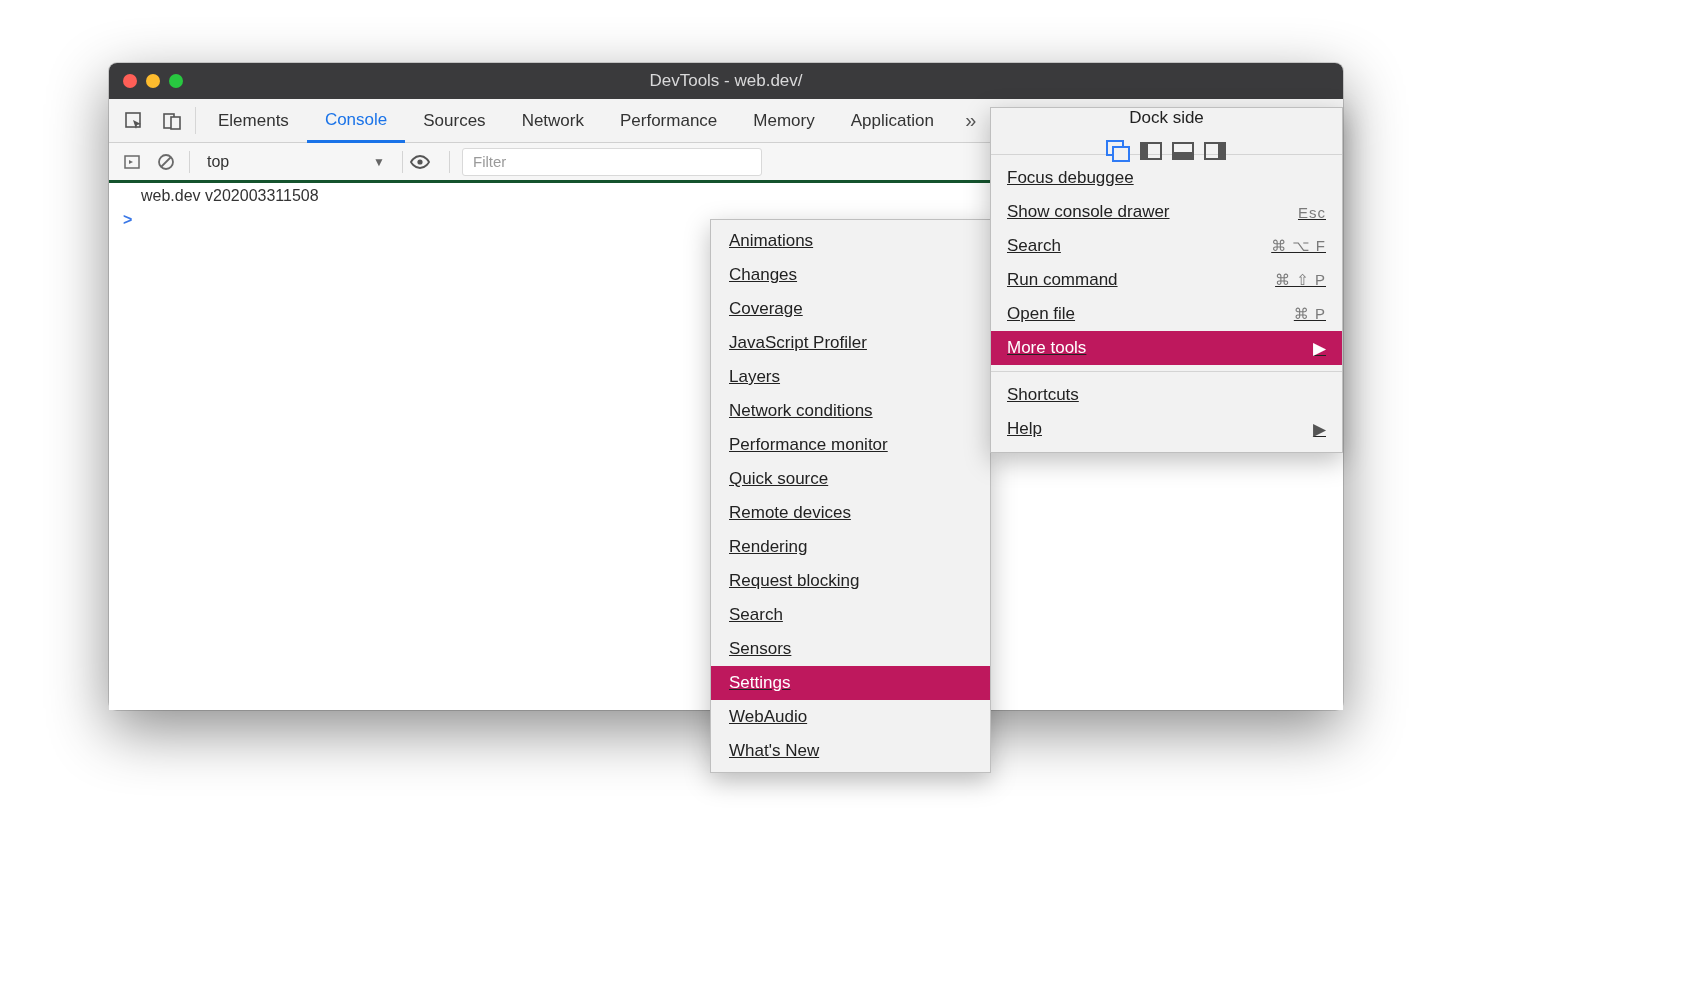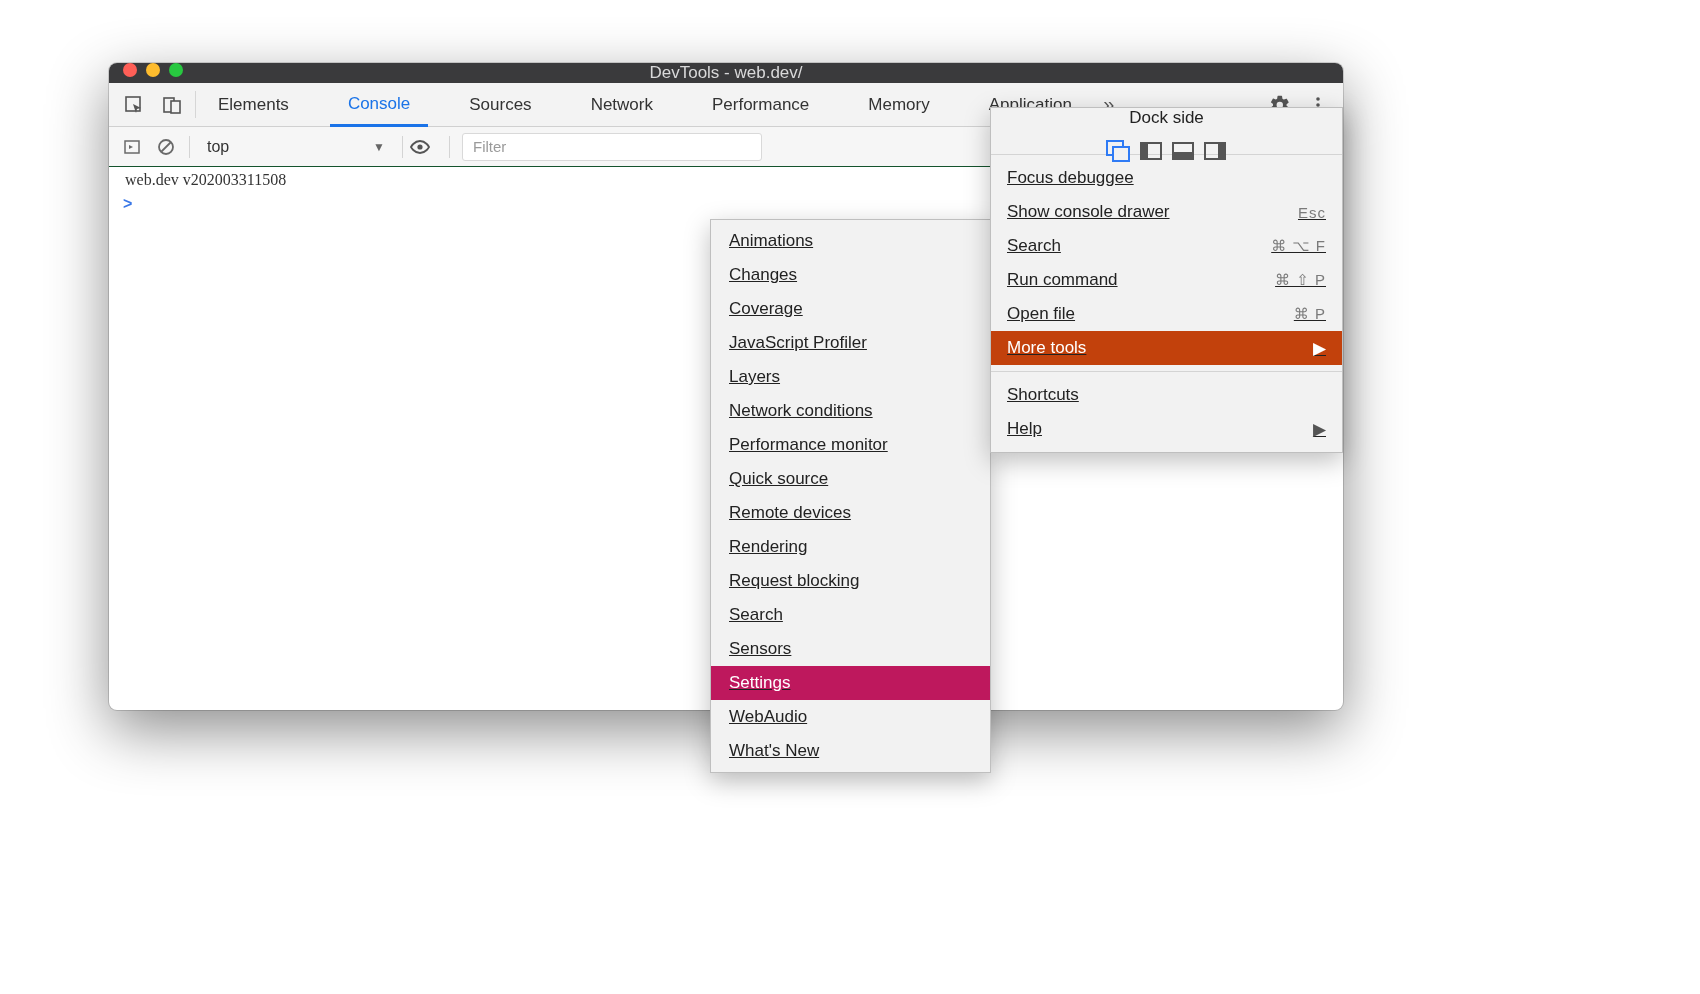--- a/index.html
+++ b/index.html
@@ -3,72 +3,72 @@
 <meta charset="utf-8">
 <style>
   * { box-sizing: border-box; margin: 0; padding: 0; font-family: "Helvetica Neue", Arial, sans-serif; }
   body { background: #fff; width: 1700px; height: 994px; overflow: hidden; }
   .window {
     position: absolute; left: 109px; top: 63px; width: 1234px; height: 647px;
     border-radius: 8px; overflow: visible; box-shadow: 0 20px 60px rgba(0,0,0,0.45), 0 0 0 1px rgba(0,0,0,0.15);
     background: #fff;
   }
   .titlebar {
-    height: 20px; background: #3a3a3c; border-radius: 8px 8px 0 0;
-    display: flex; align-items: flex-start; padding: 0 14px; position: relative;
+    height: 36px; background: #3a3a3c; border-radius: 8px 8px 0 0;
+    display: flex; align-items: center; padding: 0 14px; position: relative;
   }
   .traffic { display: flex; gap: 9px; }
   .dot { width: 14px; height: 14px; border-radius: 50%; }
   .dot.red { background: #ff5f57; }
   .dot.yellow { background: #febc2e; }
   .dot.green { background: #28c840; }
   .title-text { position: absolute; left: 0; right: 0; text-align: center; color: #d9d9da; font-size: 17px; font-weight: 400; pointer-events: none; }
 
   .tabbar {
     height: 44px; border-bottom: 1px solid #d0d0d0; display: flex; align-items: stretch;
     padding: 0 6px; background: #f3f3f3; font-size: 17px; color: #333;
   }
   .tabbar .iconbtn { width: 38px; display: flex; align-items: center; justify-content: center; color: #555; }
   .tabbar .sep { width: 1px; background: #d6d6d6; margin: 8px 4px; }
   .tabbar .tab { padding: 0 18px; display: flex; align-items: center; cursor: default; color: #333; }
   .tabbar .tab.active { color: #1a73e8; border-bottom: 3px solid #1a73e8; margin-bottom: -1px; }
   .tabbar .spacer { flex: 1; }
 
   .subbar {
-    height: 40px; border-bottom: 1px solid #14532d; display: flex; align-items: center;
+    height: 40px; border-bottom: 3px solid #14532d; display: flex; align-items: center;
     background: #f6f6f6; font-size: 16px; color: #444; padding-left: 6px;
   }
   .subbar .iconbtn { width: 34px; display: flex; align-items: center; justify-content: center; color: #6a6a6a; }
   .subbar .vsep { width: 1px; height: 22px; background: #d4d4d4; margin: 0 6px; }
   .context-select {
     min-width: 200px; height: 28px; display: flex; align-items: center; justify-content: space-between;
     padding: 0 10px; color: #333; border: 1px solid transparent; border-radius: 3px;
   }
   .context-select .chev { color: #666; font-size: 12px; }
   .eye { width: 34px; text-align: center; color: #555; }
   .filter-input {
     flex: 0 0 300px; height: 28px; border: none; background: #fff; border: 1px solid #d9d9d9; border-radius: 3px;
     padding: 0 10px; font-size: 15px; color: #c2410c; margin-left: 6px;
   }
   .filter-input::placeholder { color: #9a9a9a; }
 
   .console-body { position: relative; height: calc(100% - 36px - 44px - 40px); background: #fff; font-family: Menlo, Consolas, monospace; font-size: 16px; color: #333; }
-  .log-line { padding: 4px 0 4px 16px; font-family: Liberation Serif, serif; }
+  .log-line { padding: 4px 0 4px 32px; }
   .prompt-line { padding: 2px 0 2px 14px; color: #3b78e7; font-weight: bold; }
 
   
   .menu {
     position: absolute; background: #f2f2f2; border: 1px solid #bfbfbf; box-shadow: 0 8px 24px rgba(0,0,0,0.25);
     font-size: 17px; color: #222; z-index: 50;
   }
   .menu-main { left: 881px; top: 44px; width: 353px; }
   .menu .section { padding: 6px 0; text-decoration: underline; }
   .menu .divider { height: 1px; background: #d4d4d4; }
   .menu .row { height: 34px; display: flex; align-items: center; padding: 0 16px; justify-content: space-between; }
-  .menu .row.hover { background: #c2410c; color: #fff; }
+  .menu .row.hover { background: #be185d; color: #fff; }
   .menu .row .short { color: #7a7a7a; font-size: 15px; letter-spacing: 1px; }
   .menu .row .arrow { color: #555; }
   .menu .row.hover .arrow { color: #fff; }
 
   .dock-row { height: 46px; display: flex; align-items: center; padding: 0 16px; gap: 14px; justify-content: space-between; flex-direction: column; }
   .dock-row .label { color: #222; }
   .dock-icons { display: flex; gap: 10px; }
   .dock-icons .di { width: 22px; height: 18px; border: 2.2px solid #555; position: relative; }
   .dock-icons .di.undock { border: none; }
   .dock-icons .di.undock::before, .dock-icons .di.undock::after {
@@ -108,21 +108,21 @@
           <path d="M9 9 L17 13 L13 14 L12 18 Z" fill="#555"></path>
         </svg>
     </div>
     <div class="iconbtn">
       <svg width="20" height="20" viewBox="0 0 20 20">
           <rect x="2" y="3" width="10" height="14" fill="none" stroke="#555" stroke-width="1.6"></rect>
           <rect x="9" y="6" width="9" height="12" fill="#f3f3f3" stroke="#555" stroke-width="1.6"></rect>
         </svg>
     </div>
     <div class="sep"></div>
-    <div id="tabs-host" style="display: flex; gap: 23px;">
+    <div id="tabs-host" style="display: flex;">
         <div class="tab">Elements</div>
         <div class="tab active">Console</div>
         <div class="tab">Sources</div>
         <div class="tab">Network</div>
         <div class="tab">Performance</div>
         <div class="tab">Memory</div>
         <div class="tab">Application</div>
       </div>
     <div class="iconbtn" style="font-size:20px;color:#555;">»</div>
     <div class="spacer"></div>

